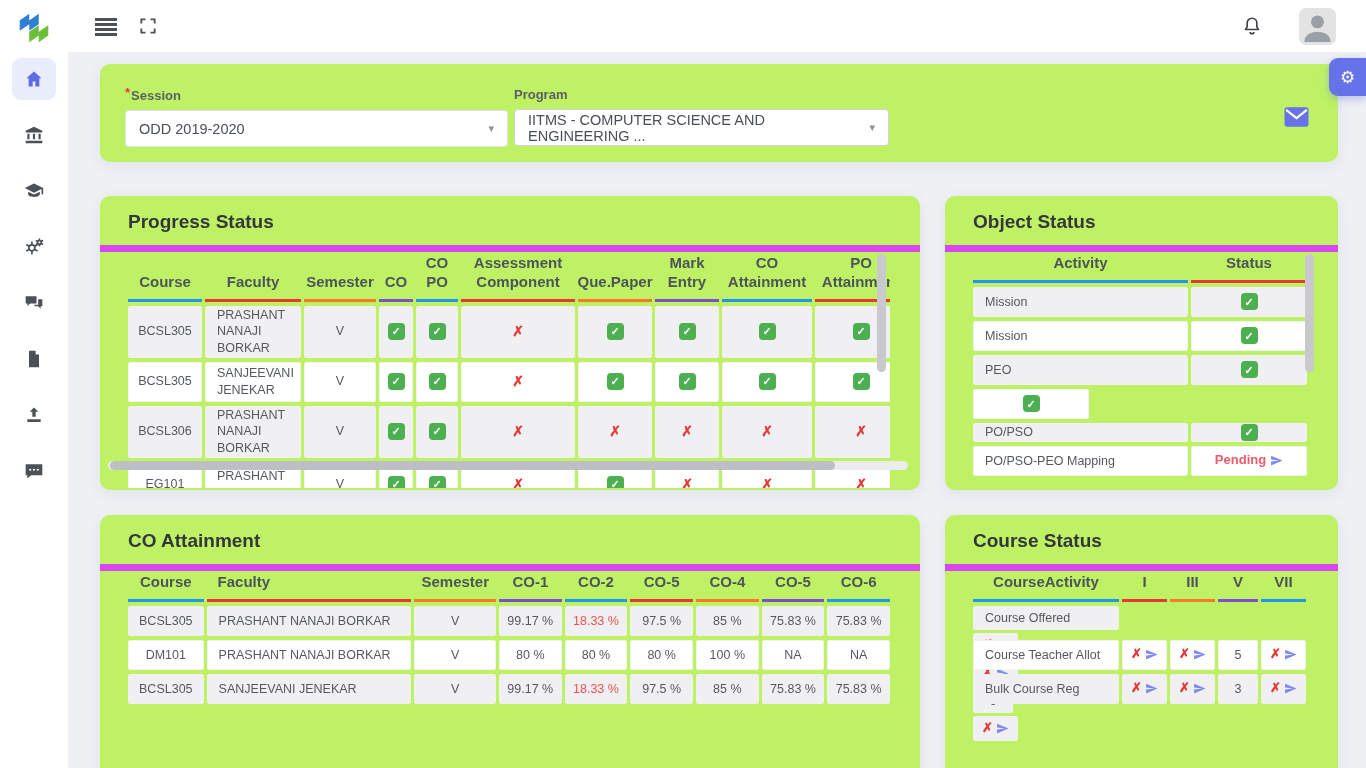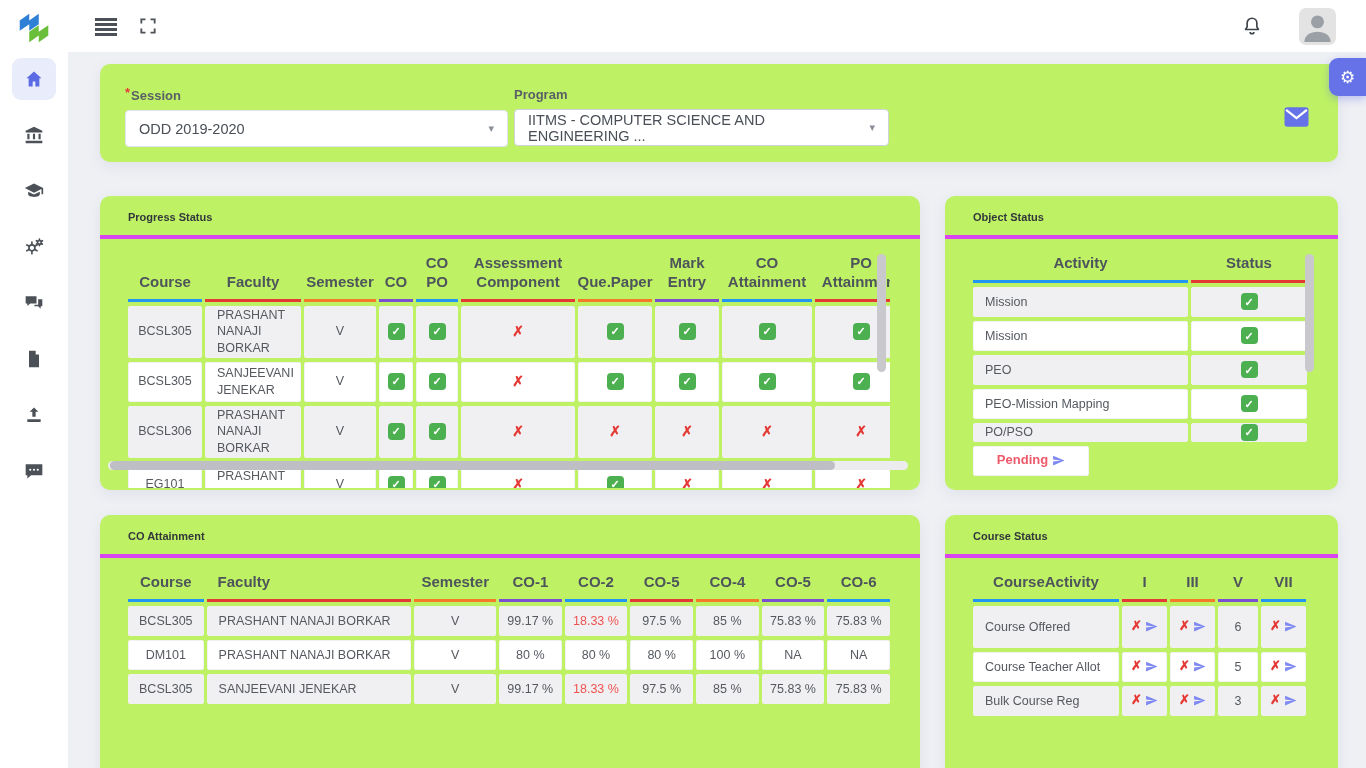--- a/index.html
+++ b/index.html
@@ -25,21 +25,21 @@
   .fullscreen-btn svg { width: 20px; height: 20px; fill: none; stroke: #4b5157; stroke-width: 2.2; }
   .bell-btn { position: absolute; right: 103px; top: 15px; cursor: pointer; }
   .bell-btn svg { width: 22px; height: 22px; fill: none; stroke: #3d4248; stroke-width: 1.8; stroke-linejoin: round; }
   .avatar { position: absolute; right: 30px; top: 8px; width: 37px; height: 37px; border-radius: 7px; background: #e3e3e3; overflow: hidden; cursor: pointer; }
 
   
   .settings-fab { position: absolute; right: 0; top: 58px; width: 37px; height: 38px; background: #6673e8; border-radius: 9px 0 0 9px; z-index: 7; display: flex; align-items: center; justify-content: center; color: #fff; font-size: 17px; cursor: pointer; box-shadow: 0 3px 8px rgba(102,115,232,.4); }
 
   
   .panel { position: absolute; background: #bef264; border-radius: 10px; box-shadow: 0 4px 14px rgba(99,108,132,.10); overflow: hidden; }
-  .panel-title { font-size: 11px; font-weight: bold; color: #33373c; padding: 15px 0 12px 28px; border-bottom: 4px solid #d946ef; }
+  .panel-title { font-size: 19px; font-weight: bold; color: #33373c; padding: 15px 0 12px 28px; border-bottom: 7px solid #d946ef; }
 
   .session-card { left: 100px; top: 64px; width: 1238px; height: 98px; }
   .field-label { font-size: 13px; font-weight: bold; color: #5a5f66; }
   .req { color: #e53935; font-size: 13px; vertical-align: 3px; margin-right: 1px; }
   .select { height: 37px; border-radius: 4px; background: #fff; display: flex; align-items: center; justify-content: space-between; padding: 0 13px; font-size: 14.5px; color: #4a4f57; cursor: pointer; }
   .caret { color: #8a8f98; font-size: 11px; }
   .sess-group { position: absolute; left: 25px; top: 21px; width: 383px; }
   .sess-group .select { margin-top: 6px; border: 1px solid #dfe3f4; }
   .prog-group { position: absolute; left: 414px; top: 21px; width: 375px; }
   .prog-group .select { margin-top: 6px; border: 1px solid #cfd2d8; justify-content: space-between; }
@@ -363,32 +363,32 @@
           <span class="st-ok">✓</span>
         </div>
     </div>
     <div class="row odd" style="height:30px;">
       <div class="cell ow0 left">PEO</div>
       <div class="cell ow1">
           <span class="st-ok">✓</span>
         </div>
     </div>
     <div class="row even" style="height:30px;">
-      <div class="cell ow0 left">PEO-Mission Mapping</div>
       <div class="cell ow1">
           <span class="st-ok">✓</span>
         </div>
     </div>
     <div class="row odd" style="height:19px;">
       <div class="cell ow0 left">PO/PSO</div>
       <div class="cell ow1">
           <span class="st-ok">✓</span>
         </div>
     </div>
     <div class="row even" style="height:30px;">
+      <div class="cell ow0 left">PO/PSO-PEO Mapping</div>
       <div class="cell ow1">
         <span class="pending-text">Pending</span>
         <svg class="plane" viewBox="0 0 24 24">
             <path d="M2 21L23 12 2 3v7l15 2-15 2z" fill="#7e89f2"></path>
           </svg>
       </div>
     </div>
   </div>
   <div class="vscroll" style="right:24px;top:58px;height:118px;"></div>
 </div>
@@ -474,21 +474,21 @@
       <div class="th sw2 u-orange">
           <span>III</span>
         </div>
       <div class="th sw3 u-purple">
           <span>V</span>
         </div>
       <div class="th sw4 u-blue">
           <span>VII</span>
         </div>
     </div>
-    <div class="row odd" style="height:42px;">
+    <div class="row odd" style="height:30px;flex-direction:column;">
       <div class="cell sw0 left">Course Offered</div>
       <div class="cell sw1">
           <span class="x-mark">✗</span>
           <svg class="plane" viewBox="0 0 24 24">
             <path d="M2 21L23 12 2 3v7l15 2-15 2z" fill="#7e89f2"></path>
           </svg>
         </div>
       <div class="cell sw2">
           <span class="x-mark">✗</span>
           <svg class="plane" viewBox="0 0 24 24">

